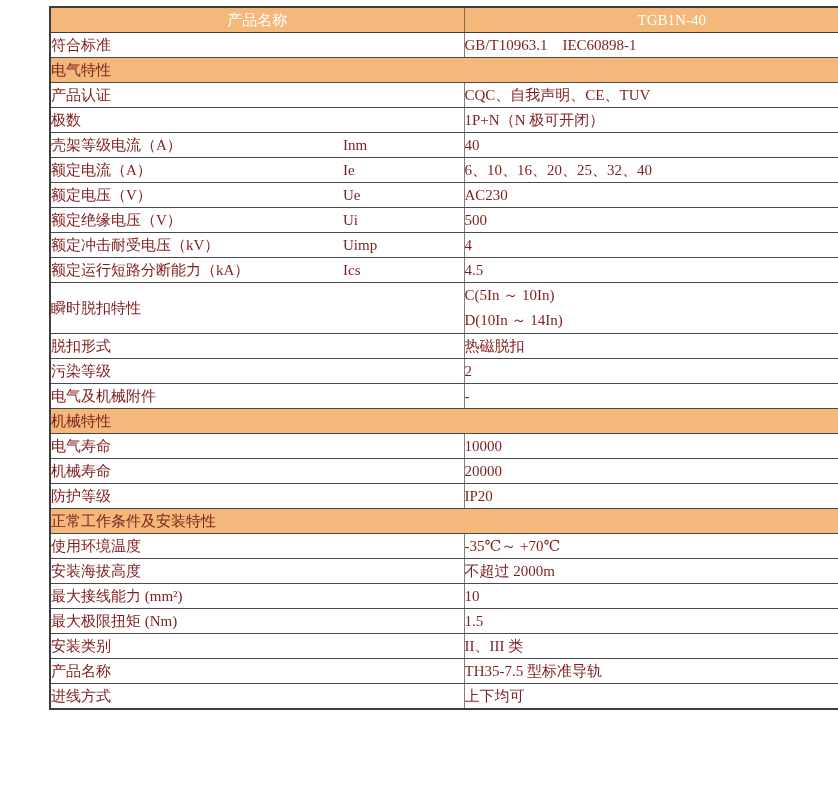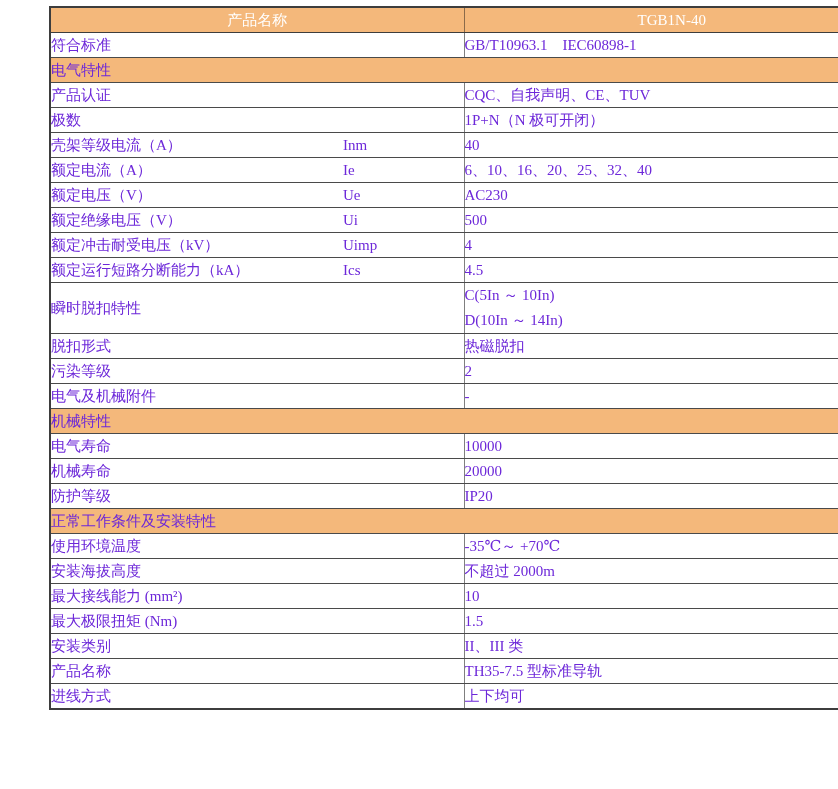--- a/index.html
+++ b/index.html
@@ -25,21 +25,21 @@
   }
   table.spec col.c1 { width: 414px; }
   table.spec col.c2 { width: 416px; }
   table.spec td {
     border-top: 1px solid #4a4a4a;
     border-bottom: 1px solid #4a4a4a;
     border-left: 1px solid #7f7f7f;
     border-right: 1px solid #7f7f7f;
     height: 24px;
     font-size: 15px;
-    color: #6d28d9;
+    color: #7f1d1d;
     padding: 0;
     line-height: 24px;
     overflow: hidden;
     white-space: nowrap;
   }
   tr.header-row td {
     background: #f4b87b;
     color: #ffffff;
     text-align: center;
     border-left-color: #8a6a4a;

